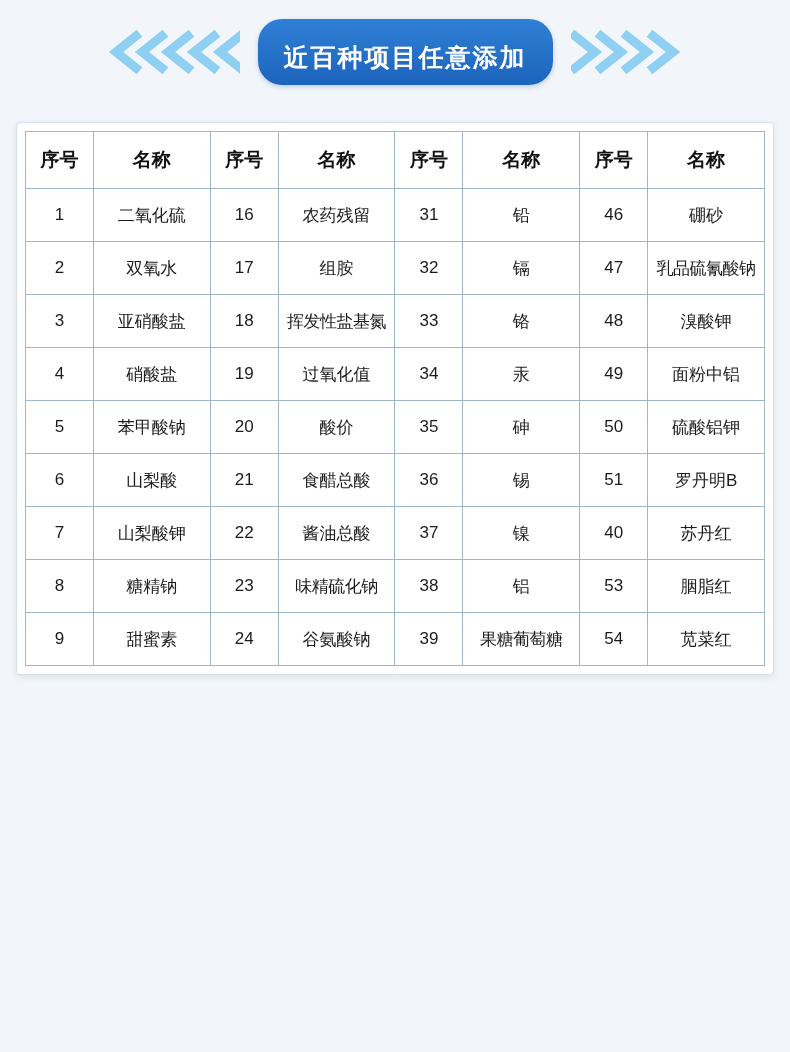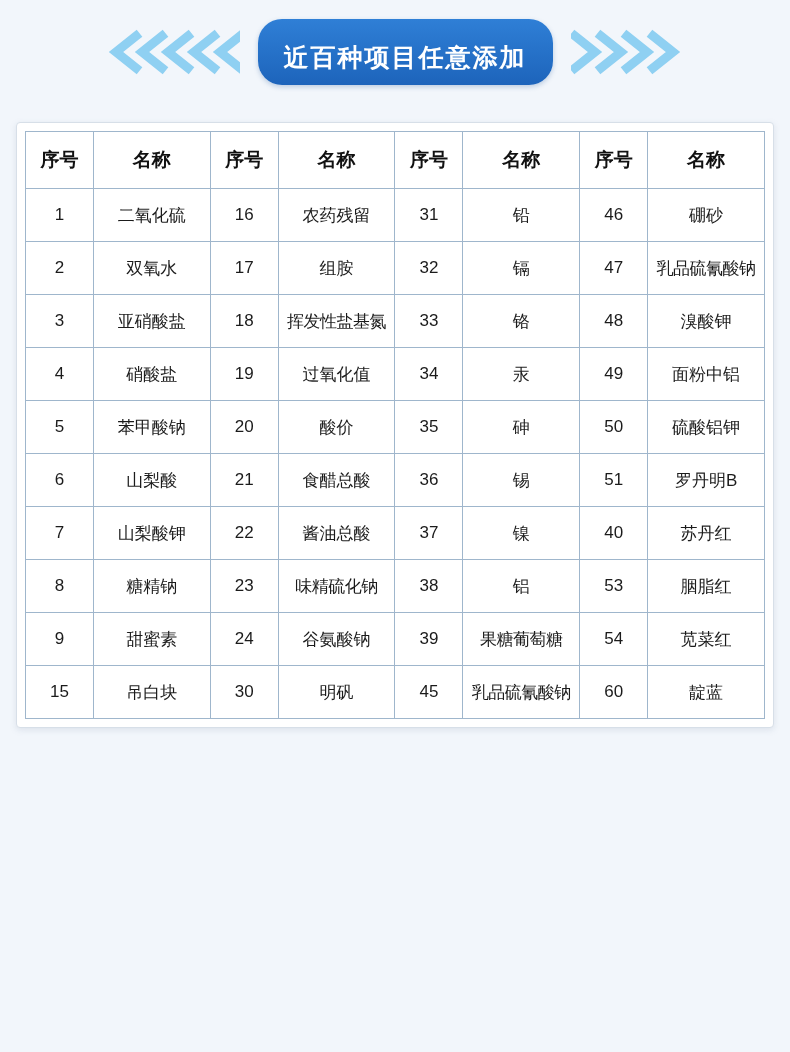--- a/index.html
+++ b/index.html
@@ -236,27 +236,17 @@
         <tr>
           <td class="num">9</td>
           <td>甜蜜素</td>
           <td class="num">24</td>
           <td>谷氨酸钠</td>
           <td class="num">39</td>
           <td class="name-tight">果糖葡萄糖</td>
           <td class="num">54</td>
           <td>苋菜红</td>
         </tr>
-        <tr>
-          <td class="num">15</td>
-          <td>吊白块</td>
-          <td class="num">30</td>
-          <td>明矾</td>
-          <td class="num">45</td>
-          <td class="name-tight">乳品硫氰酸钠</td>
-          <td class="num">60</td>
-          <td>靛蓝</td>
-        </tr>
       </tbody>
     </table>
   </div>
 
 </div>
 
 </body></html>

